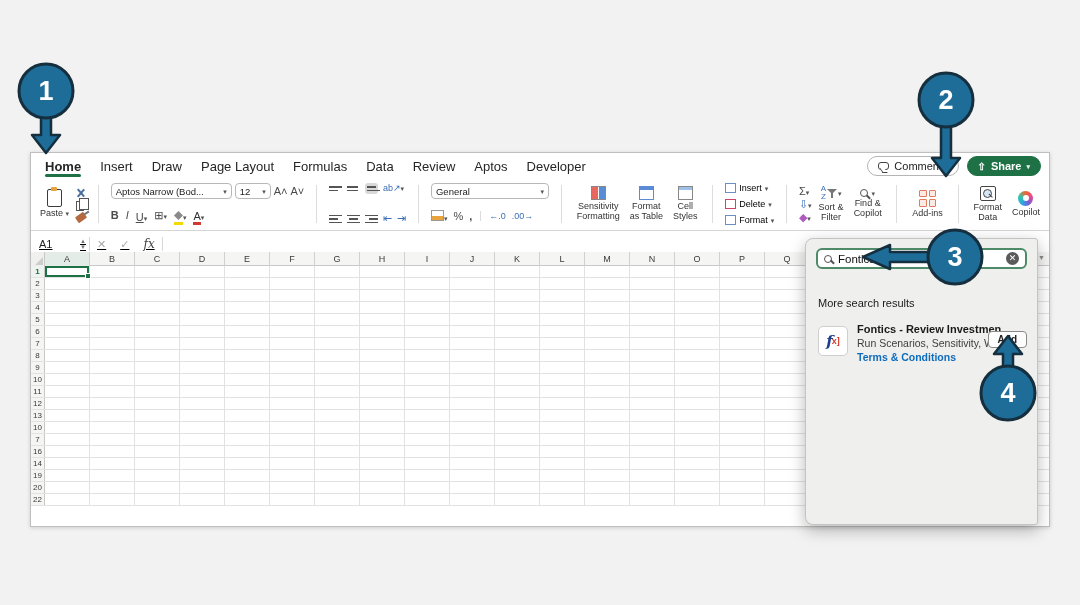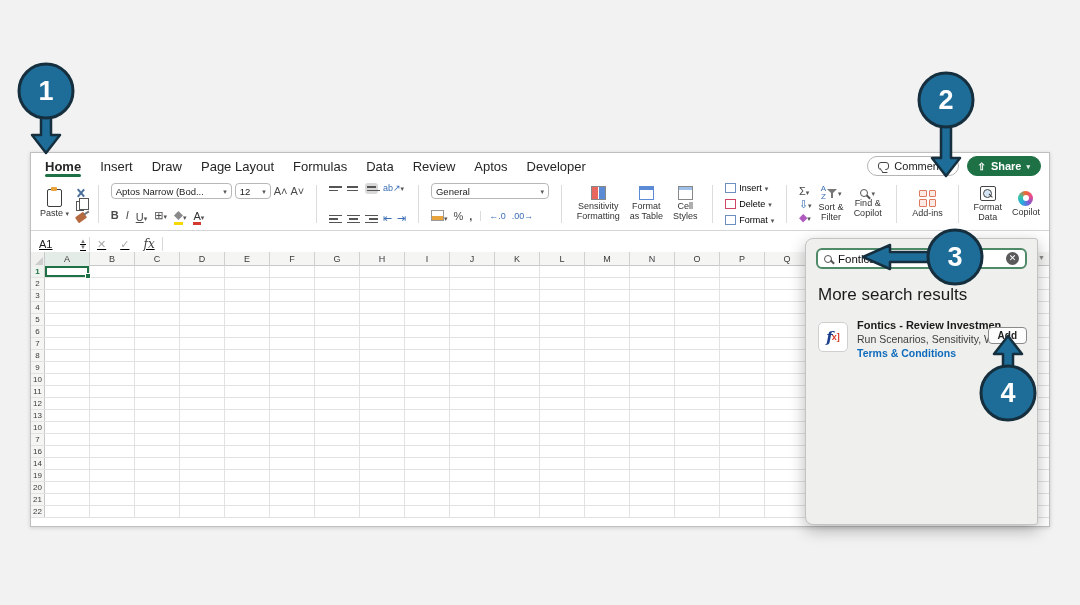--- a/index.html
+++ b/index.html
@@ -114,21 +114,21 @@
   
   #panel { position:absolute; left:805px; top:238px; width:233px; height:287px; background:#efefed;
            border:1px solid #c3c3c1; border-radius:8px 3px 3px 8px; box-shadow:0 5px 16px rgba(0,0,0,.28);
            z-index:20; padding:9px 10px; }
   .searchbox { display:flex; align-items:center; gap:6px; background:#fff; border:2px solid #4e8a67;
                border-radius:6px; height:21px; padding:0 6px; }
   .searchval { font-size:11.5px; color:#111; }
   .caret { display:inline-block; width:1px; height:12px; background:#111; vertical-align:middle; margin-left:1px; }
   .clearbtn { margin-left:auto; width:13px; height:13px; border-radius:50%; background:#5a5a5a; color:#fff;
               font-size:9px; line-height:13px; text-align:center; }
-  .more { font-size:17px; color:#1a1a1a; margin:16px 0 14px 2px; }
+  .more { font-size:11px; color:#1a1a1a; margin:28px 0 14px 2px; }
   .addin-row { display:flex; align-items:flex-start; gap:9px; padding-left:2px; }
   .addin-icon { width:30px; height:30px; background:#fff; border:1px solid #cfcfcf; border-radius:5px;
                 display:flex; align-items:center; justify-content:center; margin-top:3px; }
   .aif { font-family:"DejaVu Serif", serif; font-style:italic; font-weight:700; color:#1a3e8c; font-size:15px; }
   .aix { color:#d83b2a; font-size:9px; font-weight:700; vertical-align:super; margin-left:-1px; }
   .addin-text { flex:1; min-width:0; }
   .addin-title { font-size:11px; font-weight:700; color:#1a1a1a; white-space:nowrap; }
   .addin-desc { font-size:10.5px; color:#3d3d3d; margin-top:2px; white-space:nowrap; }
   .addin-link { font-size:10.5px; color:#0f6cbd; font-weight:600; margin-top:2px; }
   .addbtn { border:1px solid #8a8a8a; border-radius:4px; background:#fdfdfd; font-size:10px; color:#222;
@@ -737,40 +737,20 @@
           <div class="gcell"></div>
           <div class="gcell"></div>
           <div class="gcell"></div>
           <div class="gcell"></div>
           <div class="gcell"></div>
           <div class="gcell"></div>
           <div class="gcell"></div>
         </div>
         <div class="grow">
           <div class="rn">20</div>
-          <div class="gcell"></div>
-          <div class="gcell"></div>
-          <div class="gcell"></div>
-          <div class="gcell"></div>
-          <div class="gcell"></div>
-          <div class="gcell"></div>
-          <div class="gcell"></div>
-          <div class="gcell"></div>
-          <div class="gcell"></div>
-          <div class="gcell"></div>
-          <div class="gcell"></div>
-          <div class="gcell"></div>
-          <div class="gcell"></div>
-          <div class="gcell"></div>
-          <div class="gcell"></div>
-          <div class="gcell"></div>
-          <div class="gcell"></div>
-        </div>
-        <div class="grow">
-          <div class="rn">21</div>
           <div class="gcell"></div>
           <div class="gcell"></div>
           <div class="gcell"></div>
           <div class="gcell"></div>
           <div class="gcell"></div>
           <div class="gcell"></div>
           <div class="gcell"></div>
           <div class="gcell"></div>
           <div class="gcell"></div>
           <div class="gcell"></div>

